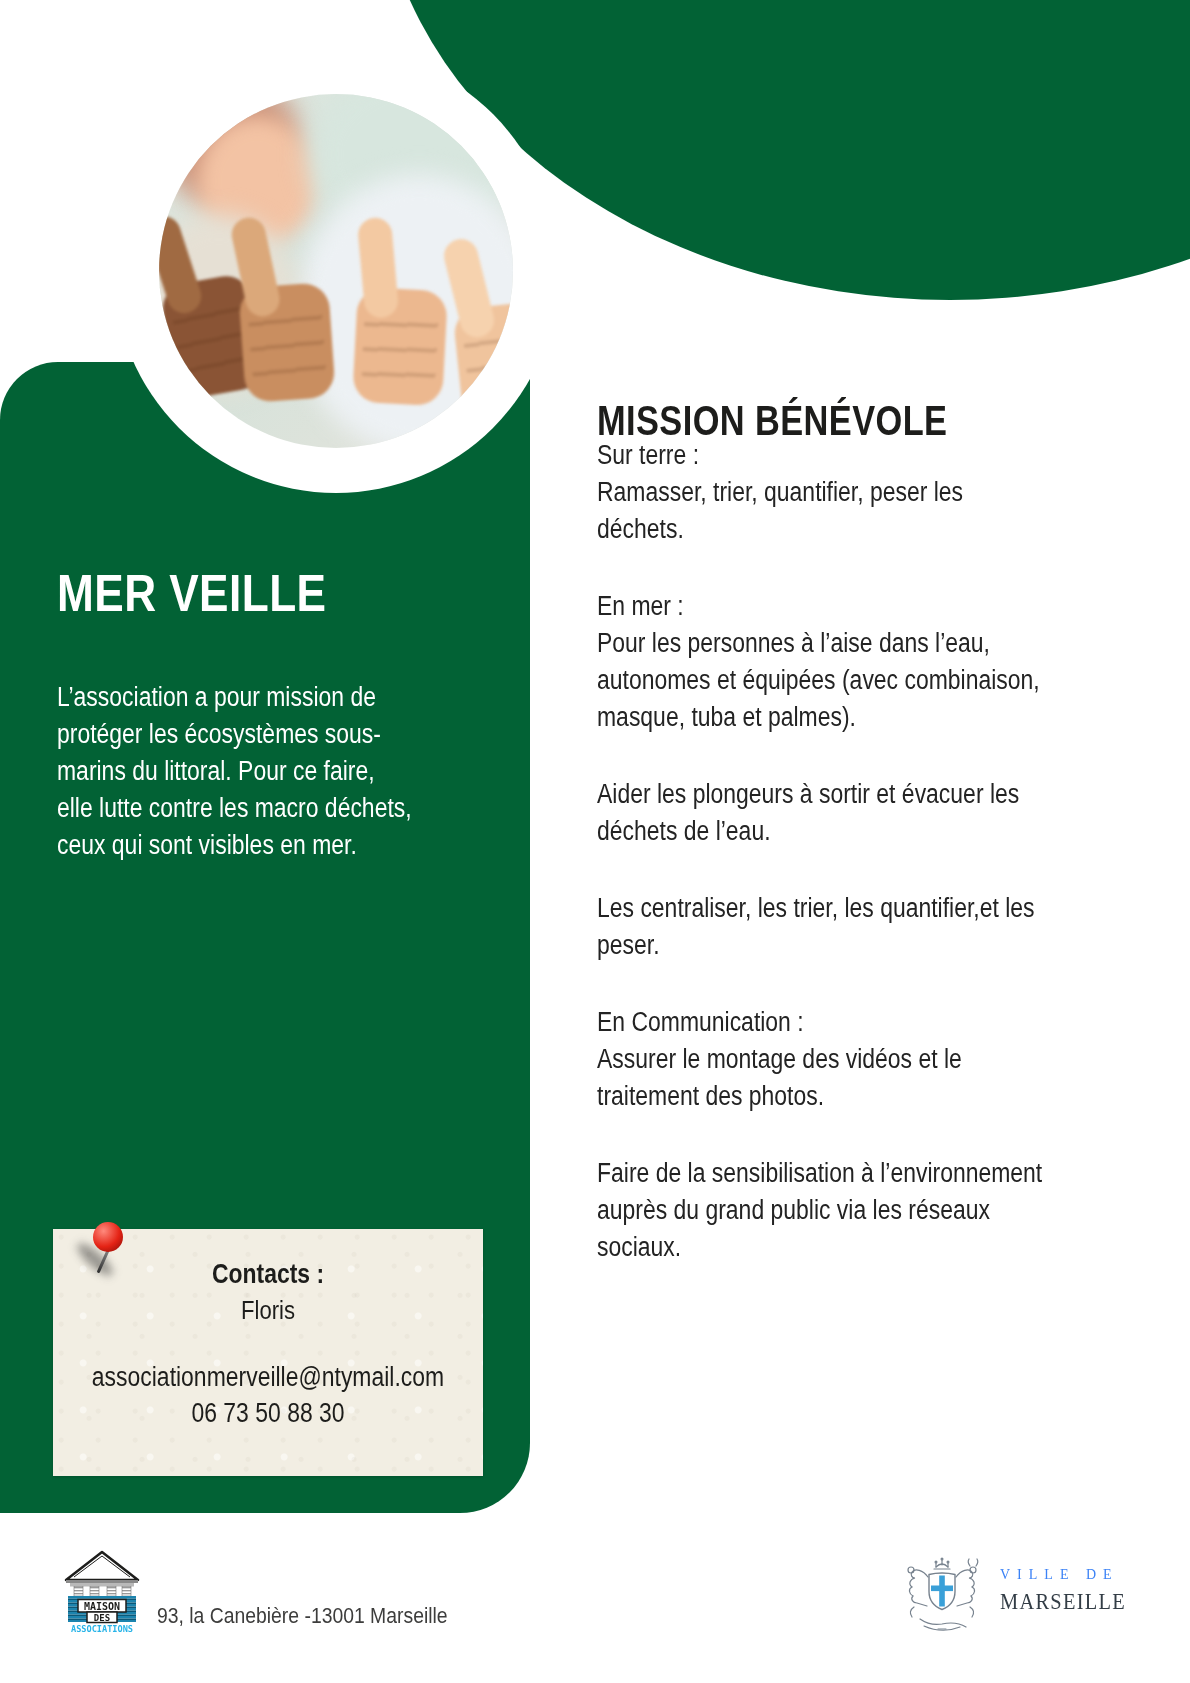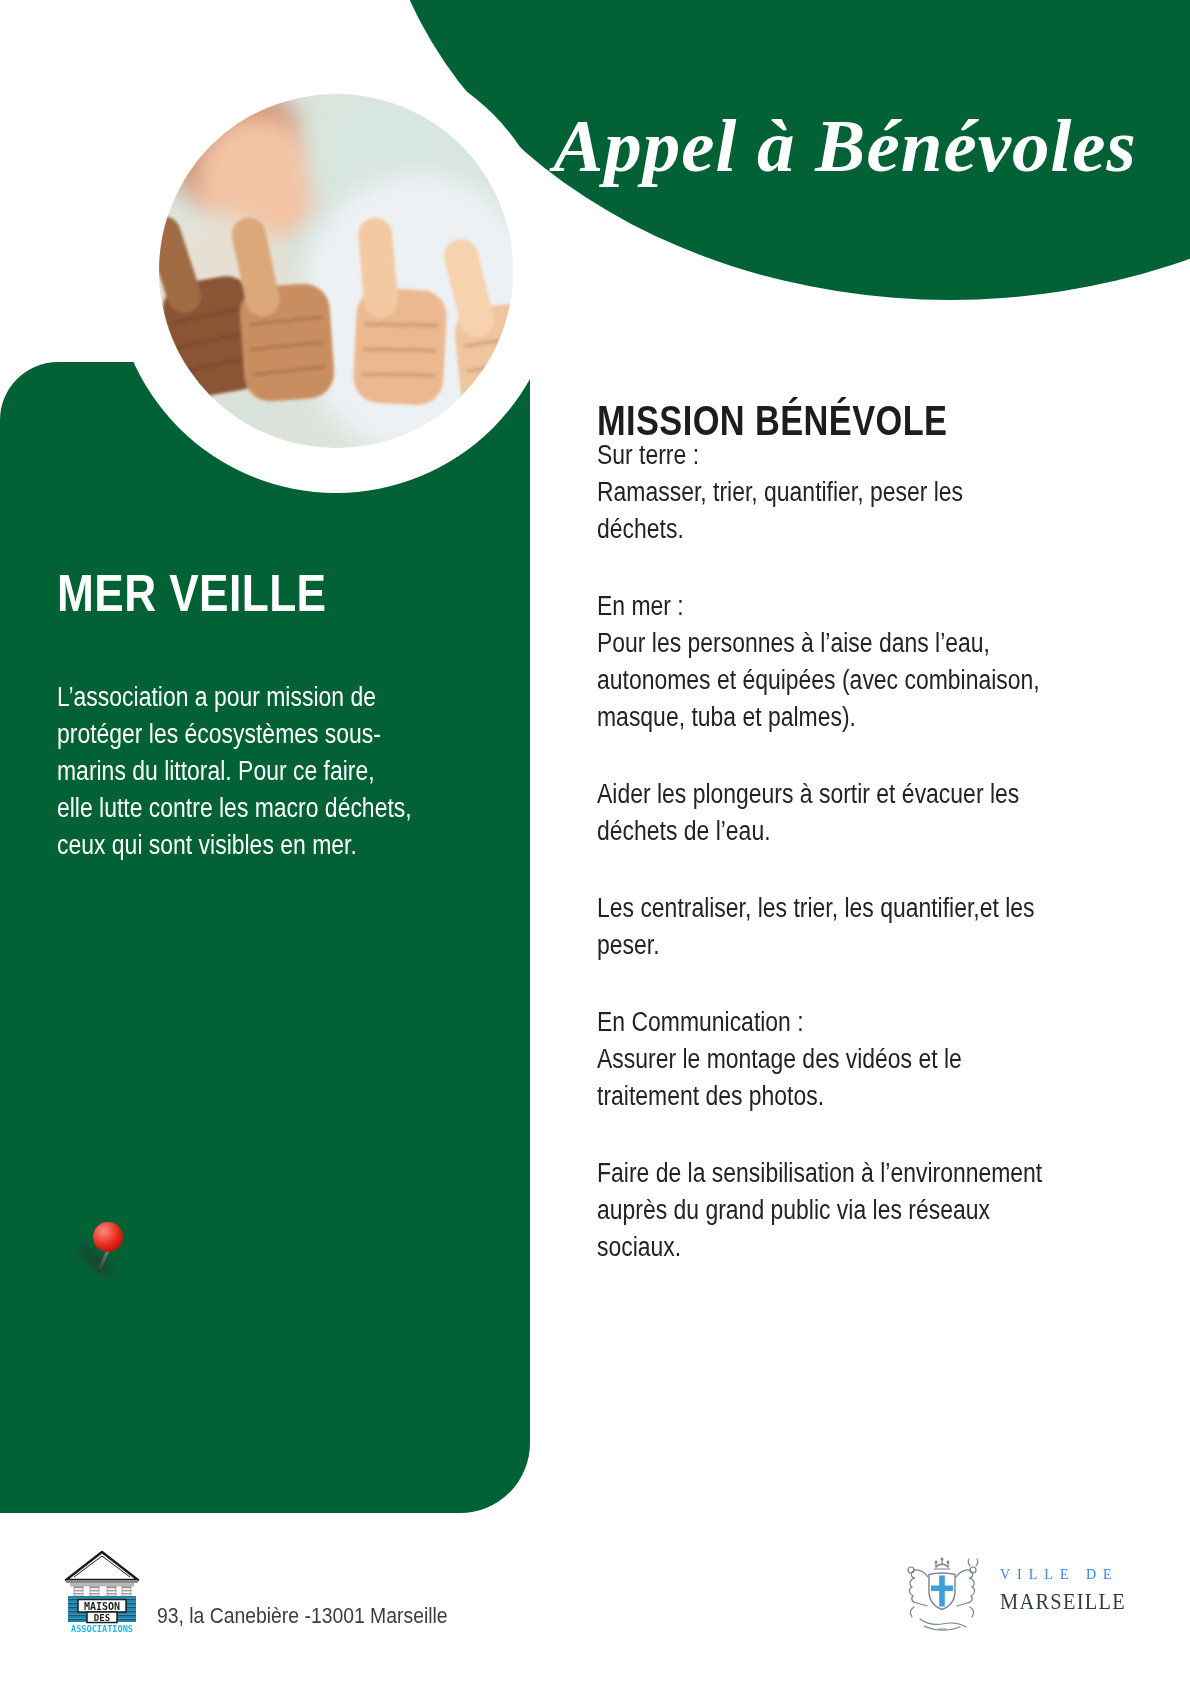--- a/index.html
+++ b/index.html
@@ -82,21 +82,20 @@
   .vdm-line2{font-size:24px;letter-spacing:1.5px;color:#333d46;margin-top:5px;
         transform:scaleX(.85);transform-origin:left top;}
   .mono{font-family:"DejaVu Sans Mono", monospace;font-weight:700;}
 </style>
 </head>
 <body>
 
 <div class="page">
 
   <div class="hero-blob"></div>
-  <h1 class="title">Appel à Bénévoles</h1>
 
   <div class="photo-ring"></div>
   <div class="photo">
     <div class="blob b-hair"></div>
     <div class="blob b-face"></div>
     <div class="blob b-wall"></div>
     <div class="blob b-shirt"></div>
     <div class="blob b-body"></div>
     <div class="thumb t1"></div>
     <div class="thumb t2"></div>
@@ -126,20 +125,26 @@
     <p>Les centraliser, les trier, les quantifier,et les
 peser.</p>
     <p>En Communication :
 Assurer le montage des vidéos et le
 traitement des photos.</p>
     <p>Faire de la sensibilisation à l’environnement
 auprès du grand public via les réseaux
 sociaux.</p>
   </div>
 
+  <div class="card">
+    <div class="card-line card-heading">Contacts :</div>
+    <div class="card-line card-name">Floris</div>
+    <div class="card-line card-email">associationmerveille@ntymail.com</div>
+    <div class="card-line card-phone">06 73 50 88 30</div>
+  </div>
   <div class="pin-shadow"></div>
   <div class="pin-needle"></div>
   <div class="pin-ball"></div>
 
   <svg class="mda-logo" width="80" height="86" viewBox="0 0 80 86" xmlns="http://www.w3.org/2000/svg">
     <defs>
       <pattern id="bluestripes" patternUnits="userSpaceOnUse" width="4" height="4">
         <rect width="4" height="2.6" fill="#1c84ae"></rect>
           <rect y="2.6" width="4" height="1.4" fill="#0b5878"></rect>
       </pattern>

